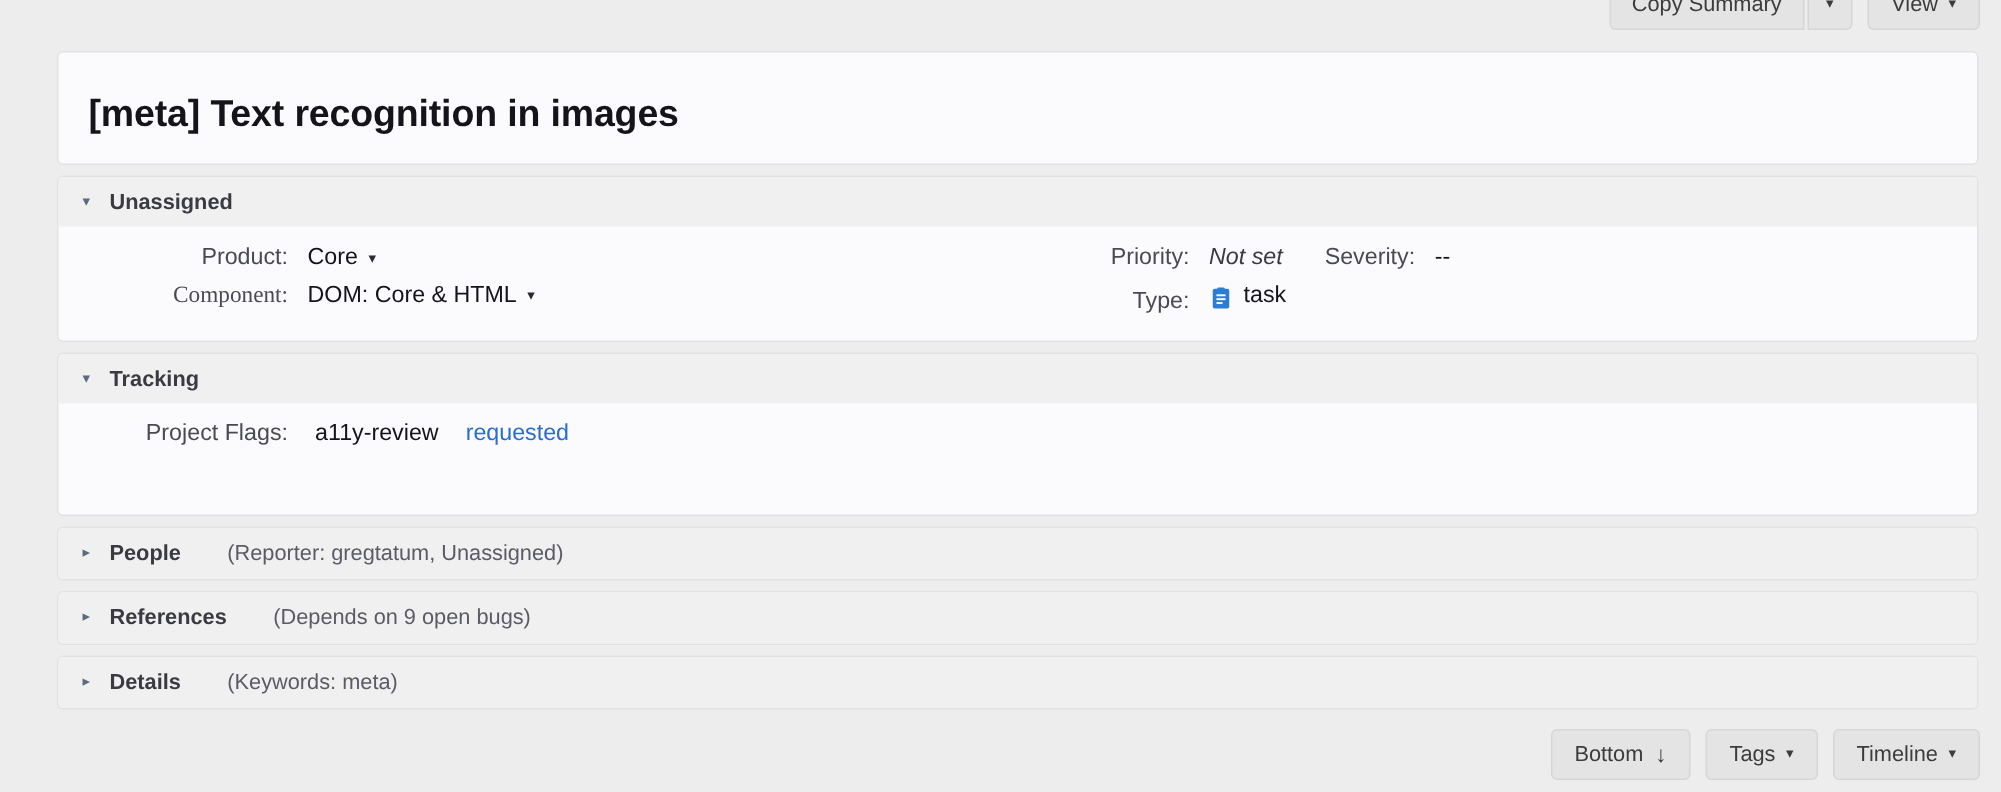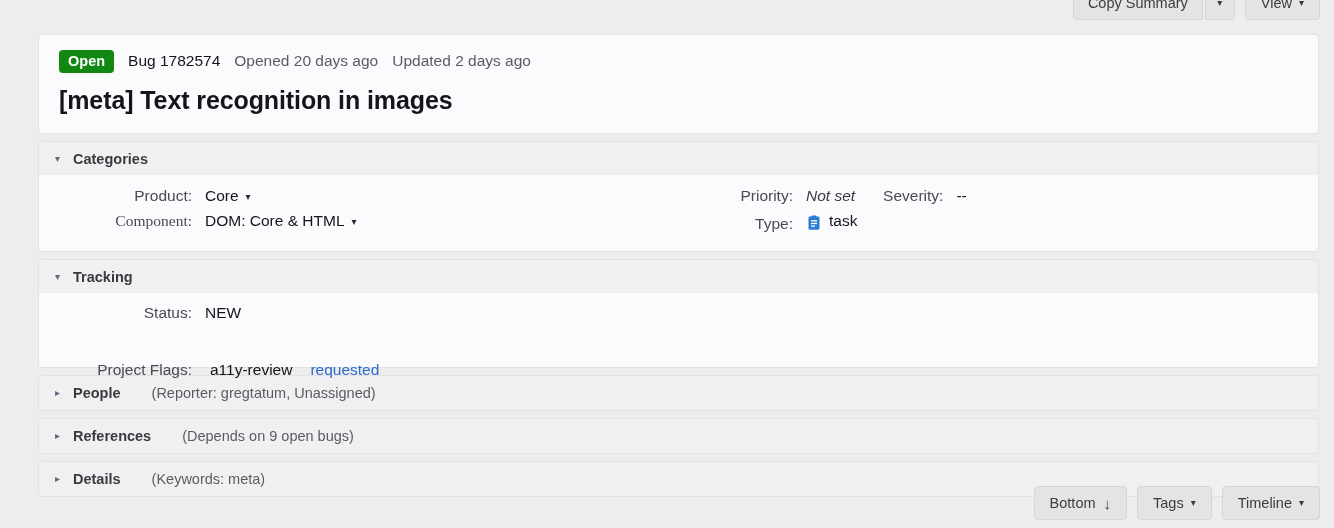--- a/index.html
+++ b/index.html
@@ -239,33 +239,27 @@
     </div>
     <button class="btn">
       <span>View</span>
       <span class="caret-down">▾</span>
     </button>
   </div>
 
   <div class="stack">
 
     <div class="card bug-header">
-      <div class="meta-row">
-        <span class="badge-open">Open</span>
-        <span class="bug-id">Bug 1782574</span>
-        <span class="meta-muted">Opened 20 days ago</span>
-        <span class="meta-muted">Updated 2 days ago</span>
-      </div>
       <h1 class="bug-title">[meta] Text recognition in images</h1>
     </div>
 
     <div class="card">
       <div class="section-head">
         <span class="tri">▾</span>
-        <span class="section-title">Categories</span>
+        <span class="section-title">Unassigned</span>
       </div>
       <div class="section-body" style="height:76px;">
 
         <div class="field-col" style="left:0; top:12px;">
           <div class="field-row">
             <span class="field-label" style="width:166px;">Product:</span>
             <span class="field-value">
               <span>Core</span>
               <span class="val-caret">▾</span>
             </span>
@@ -307,27 +301,23 @@
     </div>
 
     <div class="card">
       <div class="section-head">
         <span class="tri">▾</span>
         <span class="section-title">Tracking</span>
       </div>
       <div class="section-body" style="height:74px;">
         <div class="field-col" style="left:0; top:11px;">
           <div class="field-row">
-            <span class="field-label" style="width:166px;">Status:</span>
-            <span class="field-value">NEW</span>
-          </div>
-          <div class="field-row">
             <span class="field-label" style="width:166px;">Project Flags:</span>
             <span class="field-value" style="padding-left:5px;">a11y-review</span>
-            <span class="link" style="margin-left:18px;margin-top:32px;">requested</span>
+            <span class="link" style="margin-left:18px;">requested</span>
           </div>
         </div>
       </div>
     </div>
 
     <div class="card">
       <div class="section-head collapsed" style="height:34px;">
         <span class="tri">▸</span>
         <span class="section-title">People</span>
         <span class="section-sub">(Reporter: gregtatum, Unassigned)</span>

